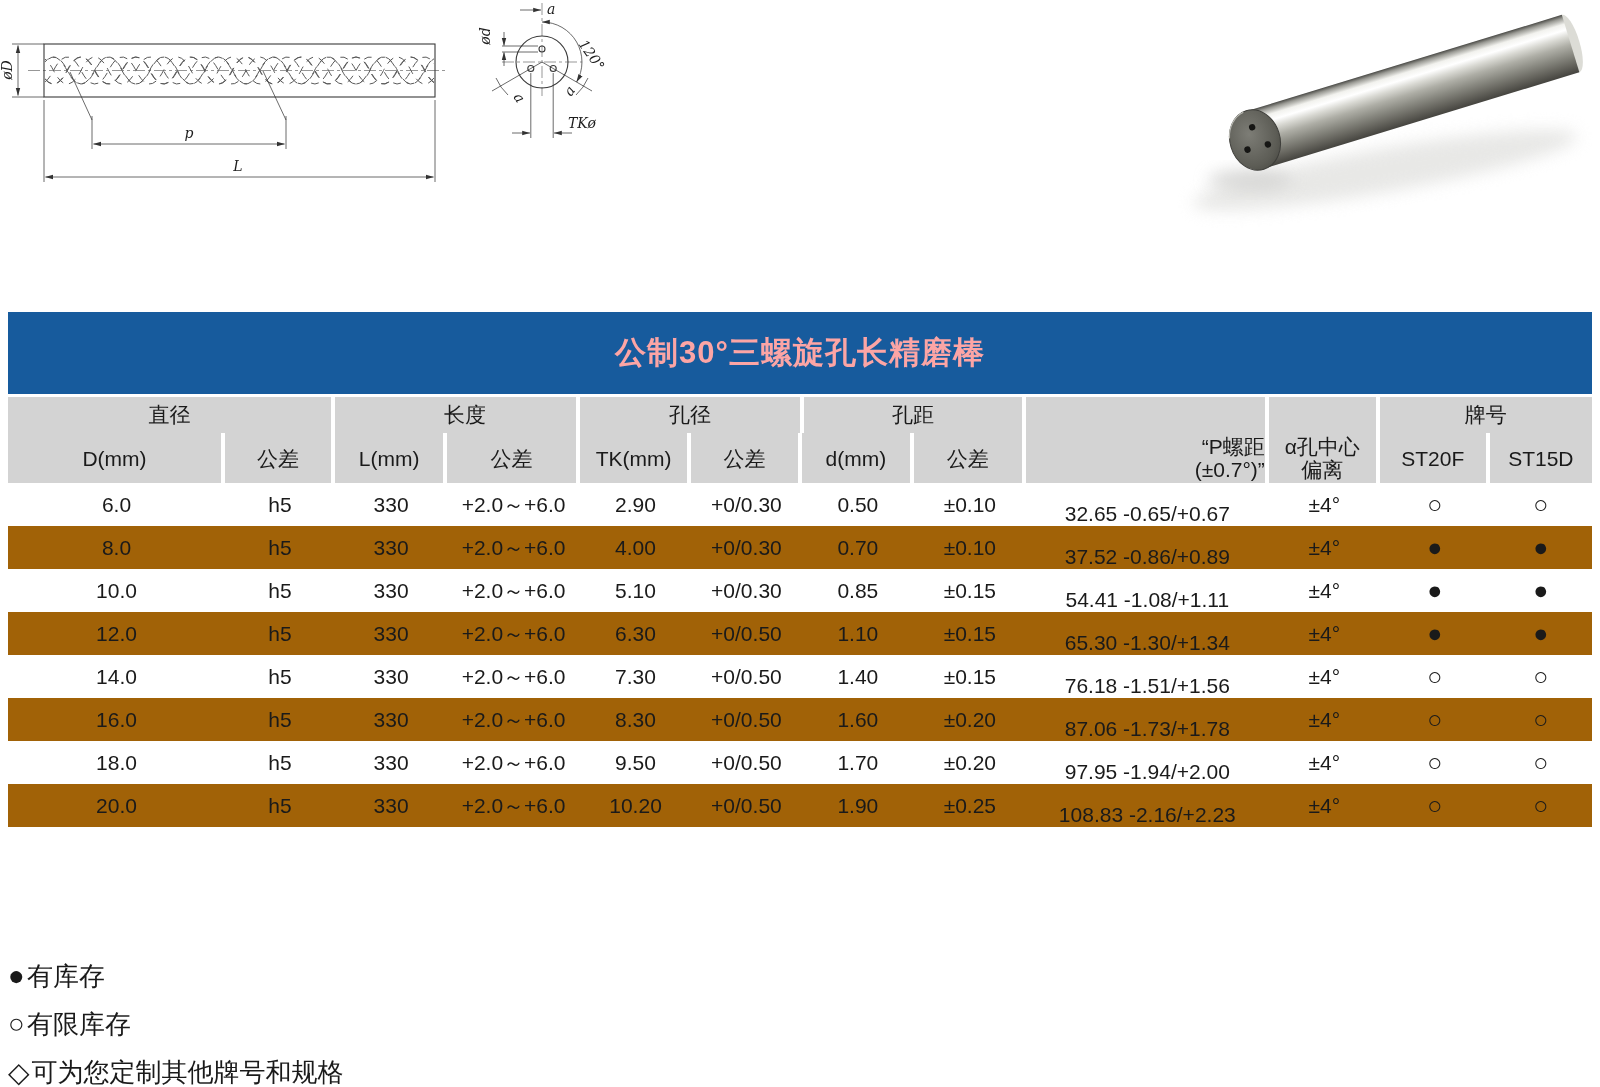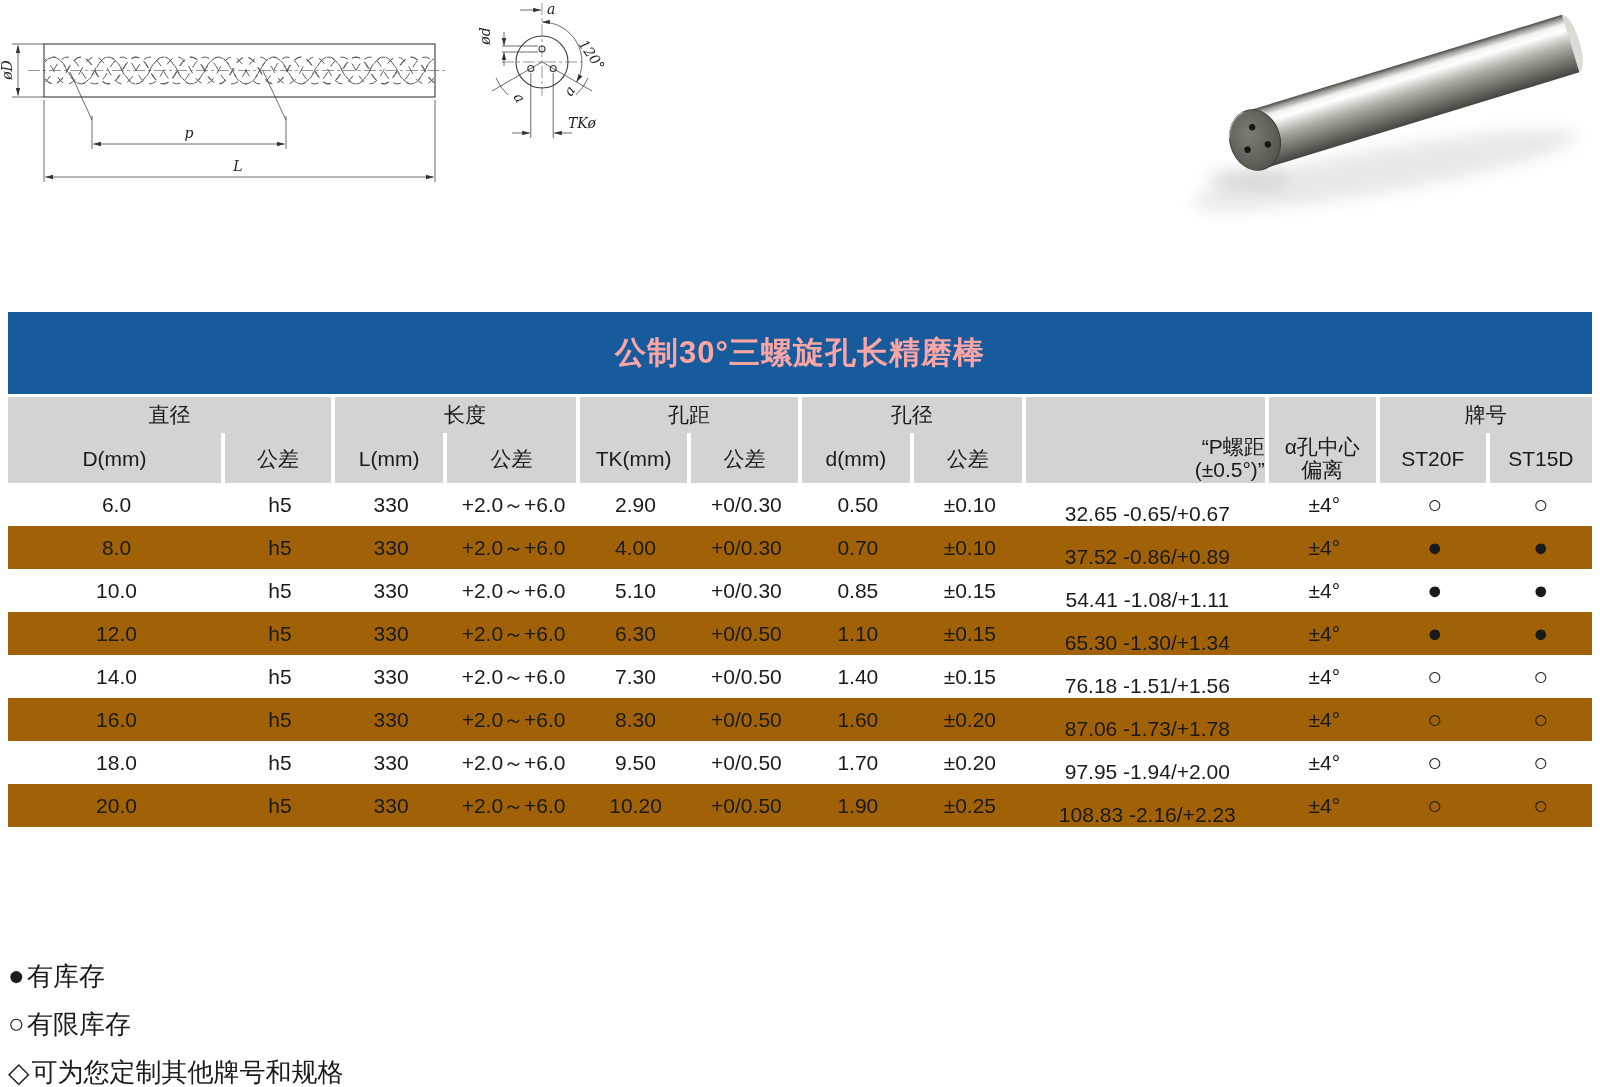--- a/index.html
+++ b/index.html
@@ -170,39 +170,39 @@
     </g>
   </svg>
 </div>
 
 <div class="spec-table">
   <div class="table-title">公制30°三螺旋孔长精磨棒</div>
 
   <div class="group-row">
     <div class="gcell g1">直径</div>
     <div class="gcell g2">长度</div>
+    <div class="gcell g4">孔径</div>
     <div class="gcell g3">孔距</div>
-    <div class="gcell g4">孔径</div>
     <div class="gcell g5"></div>
     <div class="gcell g6"></div>
     <div class="gcell g7">牌号</div>
   </div>
 
   <div class="sub-row">
     <div class="scell c1">D(mm)</div>
     <div class="scell c2">公差</div>
     <div class="scell c3">L(mm)</div>
     <div class="scell c4">公差</div>
     <div class="scell c5">TK(mm)</div>
     <div class="scell c6">公差</div>
     <div class="scell c7">d(mm)</div>
     <div class="scell c8">公差</div>
     <div class="scell c9">
       <span>“P螺距</span>
-      <span>(±0.5°)”</span>
+      <span>(±0.7°)”</span>
     </div>
     <div class="scell c10">
       <span>α孔中心</span>
       <span>偏离</span>
     </div>
     <div class="scell c11">ST20F</div>
     <div class="scell c12">ST15D</div>
   </div>
 
   <div id="rows">

